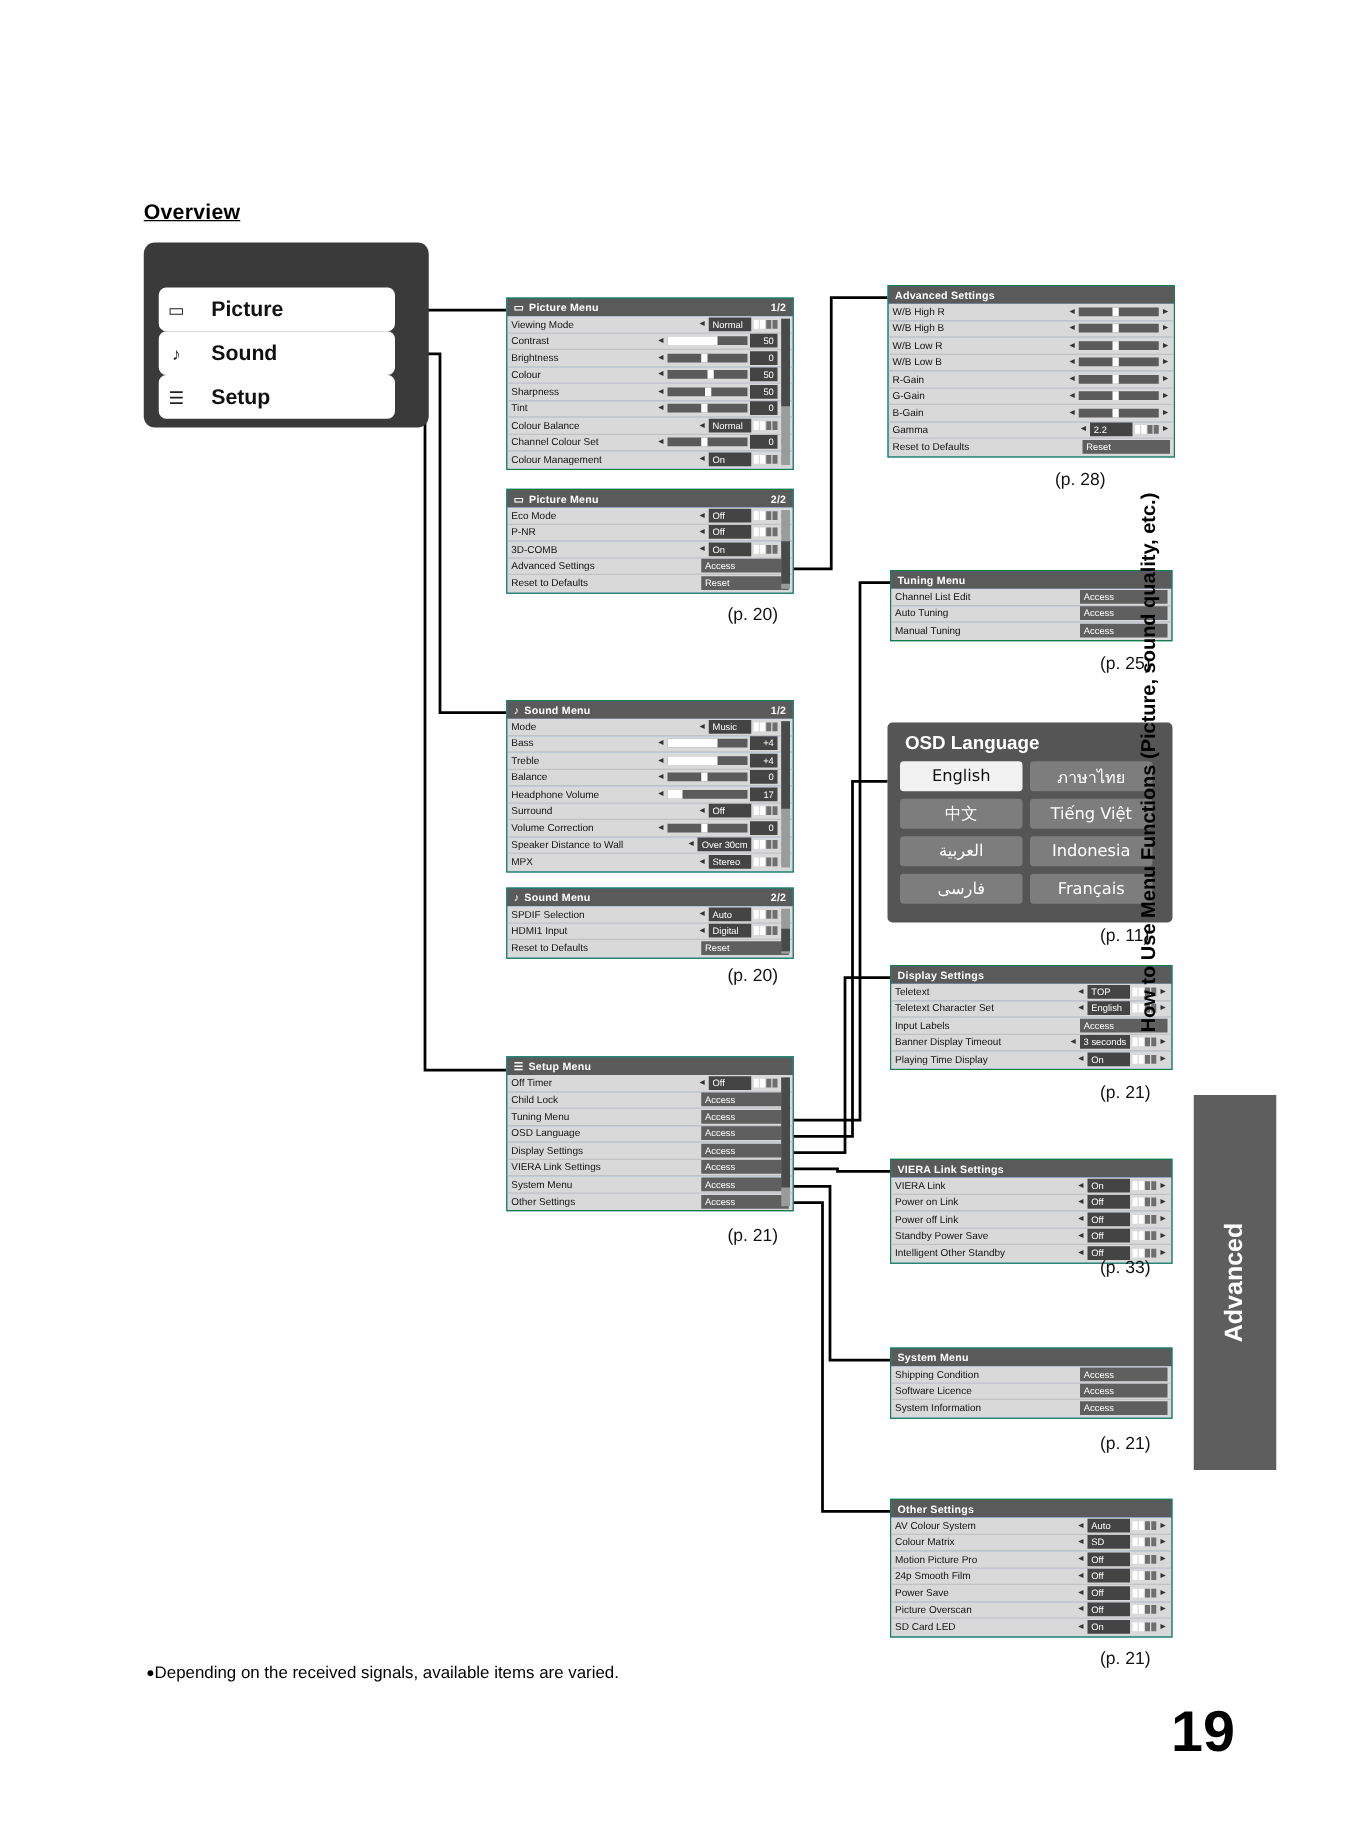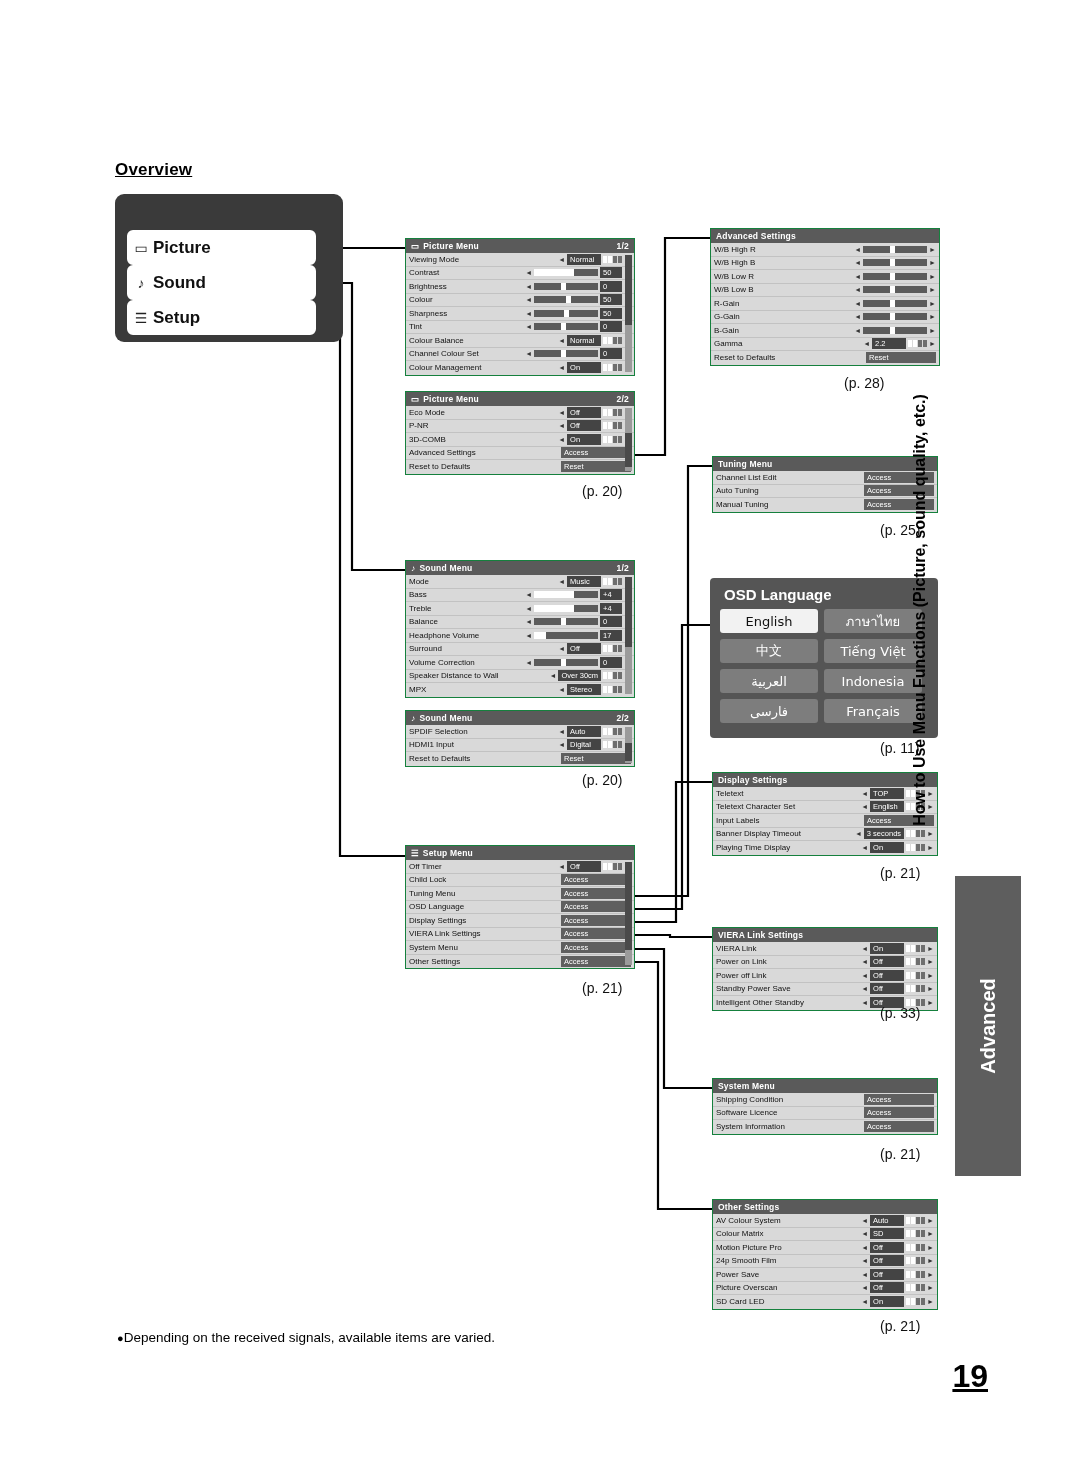--- a/index.html
+++ b/index.html
@@ -29,21 +29,21 @@
     margin-left:24px;font-size:16px;font-weight:bold;color:#fff;
     font-family:"DejaVu Sans",sans-serif;letter-spacing:1px;
   }
   .mm-title-text{margin-left:8px;color:#fff;font-size:18px;font-weight:bold;}
   .mm-item{
     position:absolute;left:12px;width:185px;height:31px;
     background:#ffffff;border-radius:6px;border:2px solid #fff;
     display:flex;align-items:center;
   }
   .mm-item .ic{width:24px;text-align:center;font-size:14px;color:#222;}
-  .mm-item .lb{font-size:17px;font-weight:bold;color:#111;}
+  .mm-item .lb{font-size:17px;font-weight:bold;color:#111;margin-left:16px;}
   .mm-i1{top:36px;}
   .mm-i2{top:71px;}
   .mm-i3{top:106px;}
 
   
   .panel{position:absolute;background:#3b82f6;border:1px solid #15803d;}
   .panel .hd{
     background:#5a5a5a;color:#fff;font-size:8.5px;font-weight:bold;
     padding:2px 5px;display:flex;justify-content:space-between;align-items:center;
     letter-spacing:.2px;
@@ -54,21 +54,21 @@
     font-size:8px;padding:0 3px;box-sizing:border-box;background:#d9d9d9;
   }
   .row:last-child{border-bottom:none;}
   .row .nm{flex:0 0 auto;color:#111;white-space:nowrap;}
   .row .rt{margin-left:auto;display:flex;align-items:center;gap:2px;}
   .arr{font-size:7px;color:#333;line-height:1;}
   .val{
     background:#444;color:#fff;font-size:7.5px;padding:1px 3px;min-width:34px;
     text-align:left;box-sizing:border-box;white-space:nowrap;
   }
-  .val.num{text-align:left;min-width:22px;}
+  .val.num{text-align:right;min-width:22px;}
   .val.access{background:#5f5f5f;min-width:70px;text-align:left;}
   .val.reset{background:#5f5f5f;min-width:70px;}
   .bar{
     width:64px;height:7px;background:#5b5b5b;position:relative;display:inline-block;
   }
   .bar i{position:absolute;top:0;left:0;height:7px;background:#ffffff;display:block;}
   .segbar{display:flex;gap:1px;align-items:center;}
   .segbar span{width:4px;height:7px;background:#6e6e6e;display:block;}
   .segbar span.on{background:#ffffff;}
   .scroll{
@@ -105,21 +105,21 @@
     position:absolute;left:900px;top:330px;width:40px;height:560px;
     display:flex;align-items:center;justify-content:center;
   }
   .vert-title span{
     transform:rotate(-90deg);white-space:nowrap;font-size:16px;font-weight:bold;
   }
 
   
   .footnote{position:absolute;left:117px;top:1330px;font-size:13.5px;}
   .footnote .dot{font-size:11px;vertical-align:middle;}
-  .pagenum{position:absolute;right:92px;top:1358px;font-size:32px;font-weight:bold;text-decoration:underline;}
+  .pagenum{position:absolute;right:92px;top:1358px;font-size:46px;font-weight:bold;}
 
   
   svg.lines{position:absolute;left:0;top:0;width:1080px;height:1478px;pointer-events:none;}
 </style>
 </head>
 <body>
 
 <div class="page">
 
   <svg class="lines">

